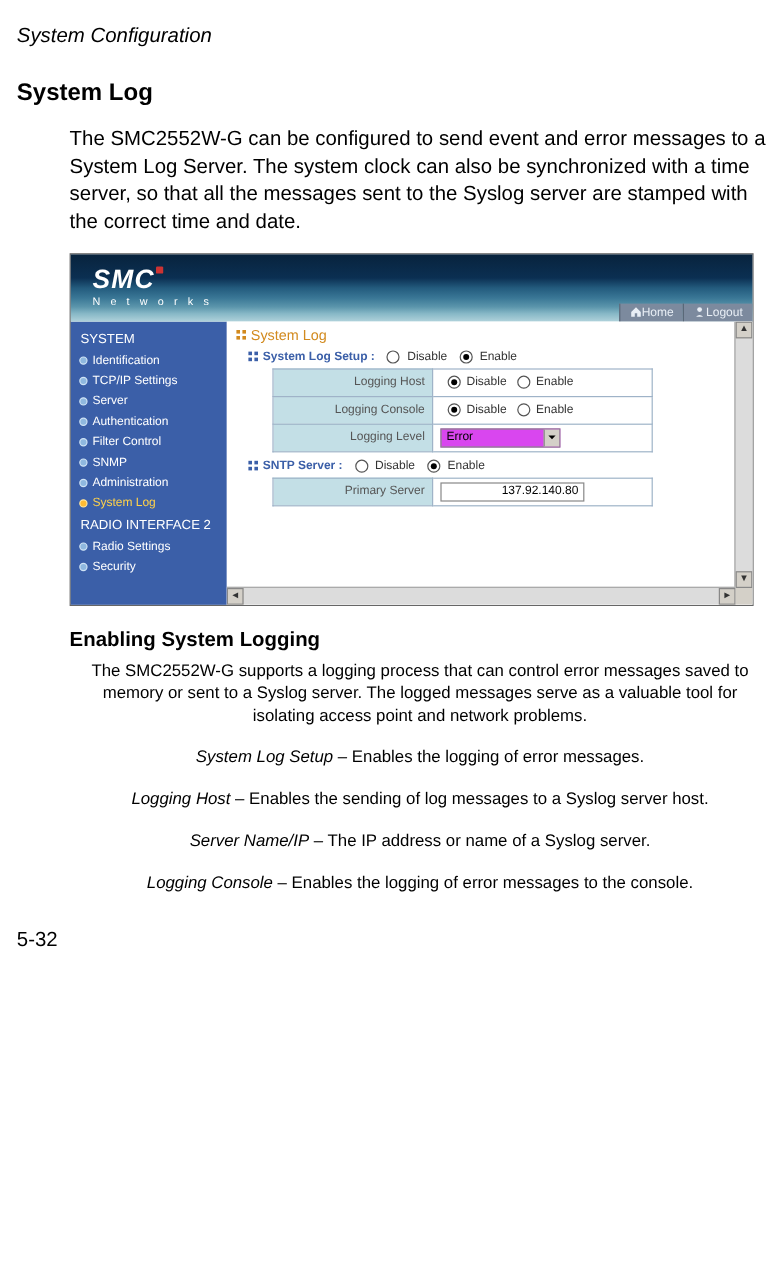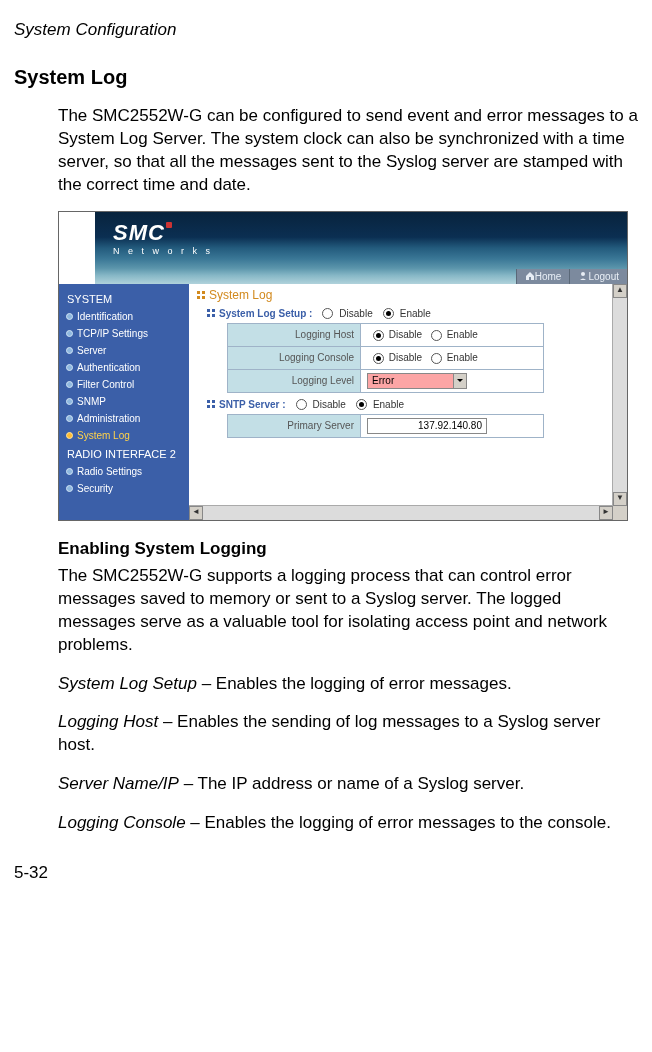--- a/index.html
+++ b/index.html
@@ -25,45 +25,45 @@
     font-size: 17px;
     line-height: 1.35;
     margin: 0 10px 14px 44px;
   }
   .subsection-title {
     font-size: 17px;
     font-weight: bold;
     margin: 14px 10px 6px 44px;
   }
   .para {
-    font-size: 17px;
+    font-size: 14px;
     line-height: 1.35;
     margin: 0 10px 16px 44px;
+    text-align: center;
   }
   .term {
     font-style: italic;
   }
   .page-number {
     font-size: 17px;
     margin-top: 28px;
   }
 
   
   .shot-wrap {
     margin: 0 10px 18px 44px;
     width: 570px;
     border: 1px solid #666;
     box-sizing: border-box;
     font-size: 10px;
   }
   .banner {
-    height: 72px;
+    height: 56px;
     background: linear-gradient(to bottom, #08233d 0%, #0b2f52 35%, #235b7d 50%, #3a7796 65%, #5b95ab 78%, #86b7c6 88%, #b0d2db 100%);
     position: relative;
-    margin-left: 36px;
   }
   .logo {
     position: absolute;
     top: 10px;
     left: 18px;
     color: #fff;
   }
   .logo-smc {
     font-size: 22px;
     font-weight: bold;
@@ -259,21 +259,21 @@
     width:120px;
   }
   .grid-tbl td.val {
     width:170px;
     background:#fff;
   }
   .sel {
     border:1px solid #888;
     font-size:10px;
     padding:0 14px 0 4px;
-    background:#fca5a5;
+    background:#d946ef;
     position:relative;
     display:inline-block;
     width:80px;
     height:14px;
     line-height:14px;
   }
   .sel::after{
     content:"";
     position:absolute; right:0; top:0; width:12px; height:100%;
     background:#d4d0c8;

